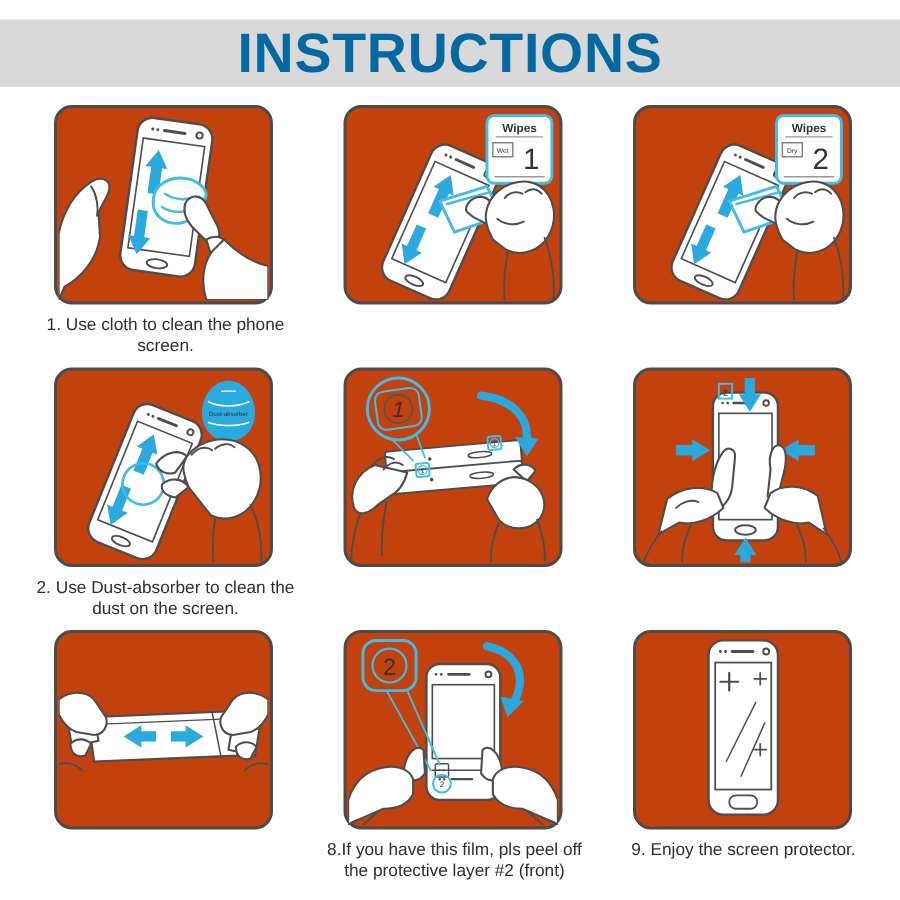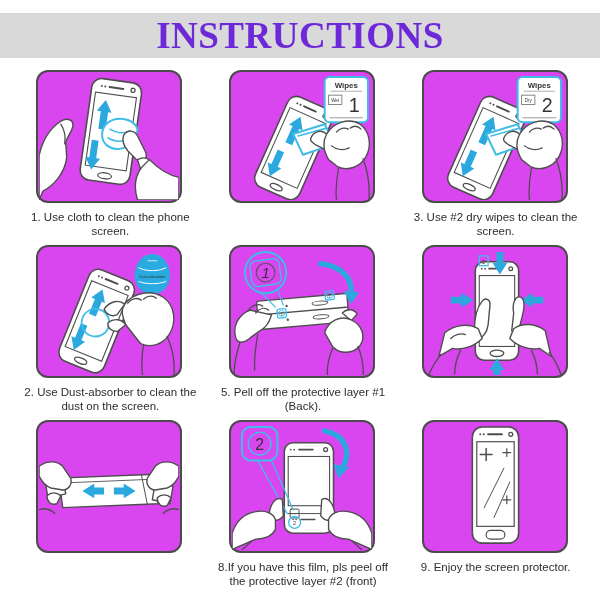--- a/index.html
+++ b/index.html
@@ -1,22 +1,22 @@
 <!DOCTYPE html>
 <html><head>
 <meta charset="utf-8">
 <style>
   html,body{margin:0;padding:0;background:#fff;}
   body{width:600px;height:600px;overflow:hidden;font-family:"Liberation Sans",sans-serif;}
   .page{position:relative;width:600px;height:600px;background:#fff;}
   .band{margin-top:13px;height:45px;background:#d9d9d9;display:flex;align-items:center;justify-content:center;}
-  .band h1{margin:0;font-size:37px;font-weight:bold;color:#6d28d9;letter-spacing:.5px;font-family:Liberation Serif, serif;}
+  .band h1{margin:0;font-size:37px;font-weight:bold;color:#0369a1;letter-spacing:.5px;}
   .grid{margin:12px 12px 0 16px;display:grid;grid-template-columns:repeat(3,1fr);column-gap:6px;}
   .cell{min-height:175px;}
-  .box{box-sizing:border-box;width:146px;height:133px;border:2px solid #4b4b4b;border-radius:12px;margin:0 auto;background:#d946ef;padding:1px;text-decoration:underline;}
+  .box{box-sizing:border-box;width:146px;height:133px;border:2px solid #4b4b4b;border-radius:12px;margin:0 auto;background:#c2410c;padding:1px;text-decoration:underline;}
   .box svg{display:block;width:140px;height:127px;}
   .caption{margin:7px 0 6px 2px;font-size:11.5px;line-height:1.22;color:#2d2d2d;min-height:28px;text-align:center;}
   
   .ln{stroke:#4d4d4d;stroke-width:1.3;fill:none;stroke-linecap:round;stroke-linejoin:round;}
   .lnf{stroke:#4d4d4d;stroke-width:1.4;fill:#fff;stroke-linecap:round;stroke-linejoin:round;}
   .arr{fill:#2ba9de;}
   .cy{stroke:#3fbce8;stroke-width:1.6;fill:none;stroke-linecap:round;}
   .cyf{stroke:#3fbce8;stroke-width:2;fill:#fff;stroke-linejoin:round;}
   .cstroke{stroke:#2ba9de;stroke-width:5.5;fill:none;stroke-linecap:round;}
   svg text{font-family:"Liberation Sans",sans-serif;fill:#333;}
@@ -129,21 +129,20 @@
             <path class="lnf" d="M80,66 C83,59 91,57 96,62 L103,71 C106,76 101,81 95,78 L85,73 C81,70 79,69 80,66 Z"></path>
             <path class="lnf" d="M96,62 C103,50 119,45 130,52 C140,59 142,74 136,85 C130,96 117,100 107,95 L98,88 C92,77 92,70 96,62 Z"></path>
             <path class="ln" d="M106,60 C109,56 114,55 118,57"></path>
             <path class="ln" d="M120,56 C124,53 128,54 131,57"></path>
             <path class="ln" d="M101,74 C106,78 113,79 119,76"></path>
             <path class="ln" d="M108,97 C106,108 105,119 106,129"></path>
             <path class="ln" d="M133,87 C138,100 140,114 139,129"></path>
           </g>
         </svg>
       </div>
-      <p class="caption">3. Use #2 dry wipes to clean the screen.</p>
     </section>
 
     <section class="cell">
       <div class="box">
         <svg viewBox="0 0 142 129">
           <g transform="rotate(22 58 74)">
             <rect class="lnf" x="34" y="24" width="49" height="100" rx="10" style="stroke-width:1.6"></rect>
             <rect x="38.5" y="38" width="40" height="72" fill="#fff" stroke="#4d4d4d" stroke-width="1.1"></rect>
             <line class="ln" x1="51" y1="31" x2="64" y2="31" style="stroke-width:2"></line>
             <circle cx="43.5" cy="31" r="1" fill="#4d4d4d"></circle>
@@ -214,21 +213,20 @@
             <path class="ln" d="M26,88 C24,100 22,112 23,124"></path>
           </g>
           <g>
             <path class="lnf" d="M112,66 C117,61 124,62 127,67 L121,74 Z"></path>
             <path class="lnf" d="M94,86 C98,74 110,68 121,73 C132,78 136,90 130,99 C123,108 109,108 102,100 Z"></path>
             <path class="ln" d="M102,102 C98,112 96,121 97,129"></path>
             <path class="ln" d="M128,100 C132,111 134,120 133,129"></path>
           </g>
         </svg>
       </div>
-      <p class="caption">5. Pell off the protective layer #1 (Back).</p>
     </section>
 
     <section class="cell">
       <div class="box">
         <svg viewBox="0 0 142 129">
           <g>
             <rect class="lnf" x="51" y="14" width="44" height="100" rx="9" style="stroke-width:1.6"></rect>
             <rect x="55" y="28" width="36" height="72" fill="#fff" stroke="#4d4d4d" stroke-width="1.1"></rect>
             <line class="ln" x1="65" y1="21" x2="78" y2="21" style="stroke-width:1.8"></line>
             <circle cx="57.5" cy="21" r="0.9" fill="#4d4d4d"></circle>

